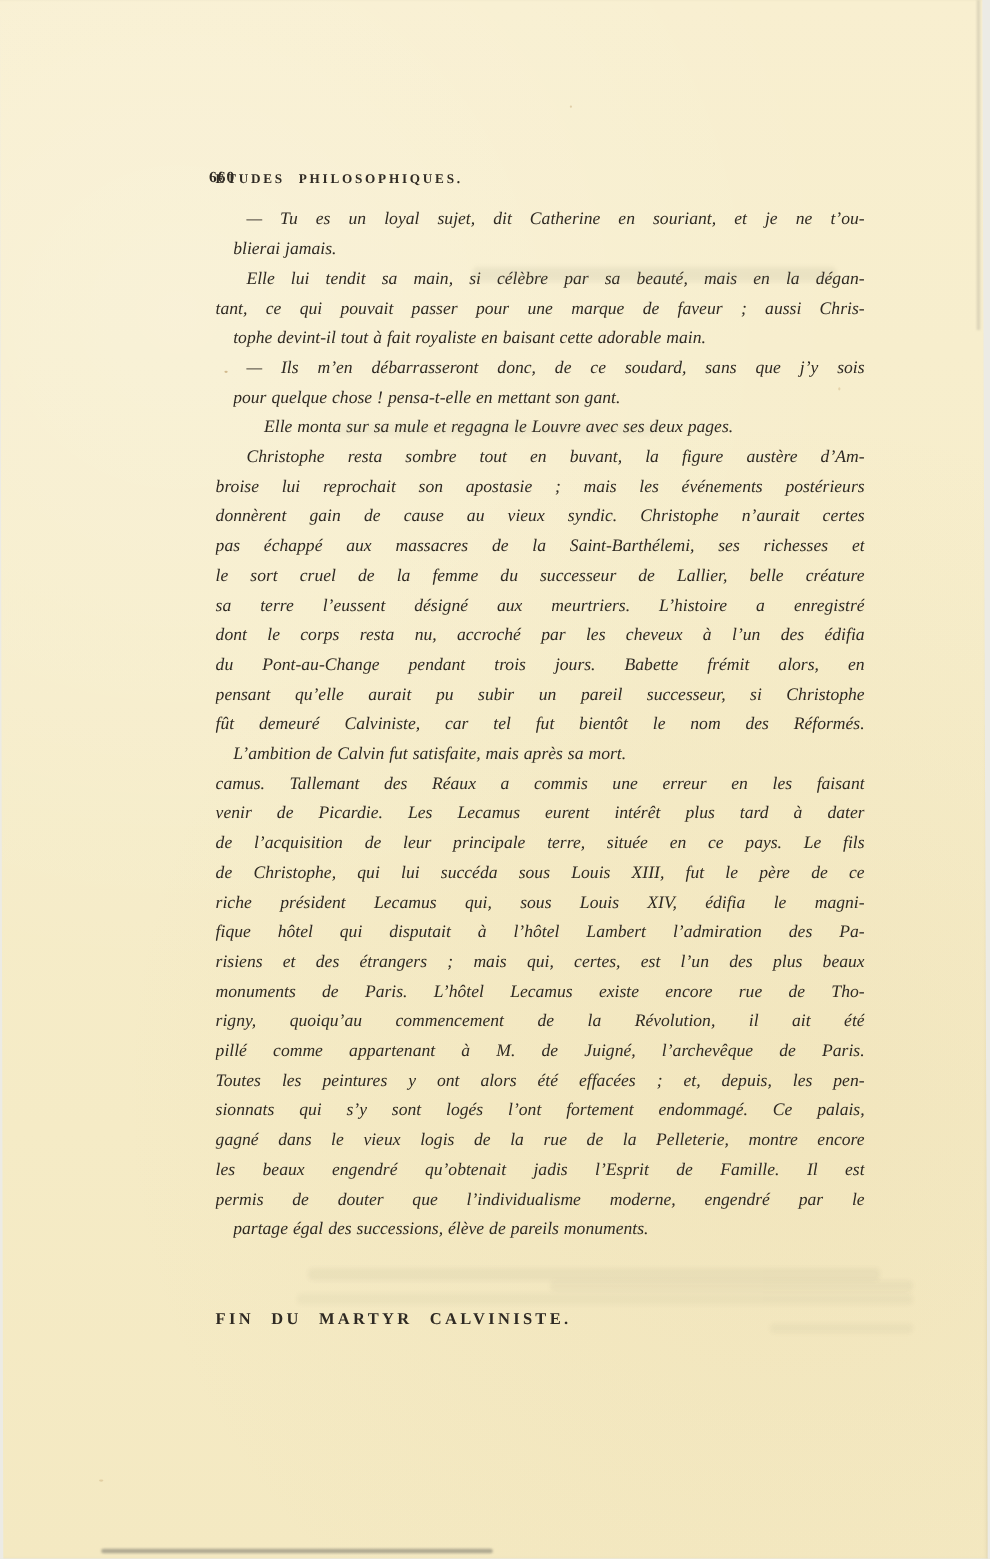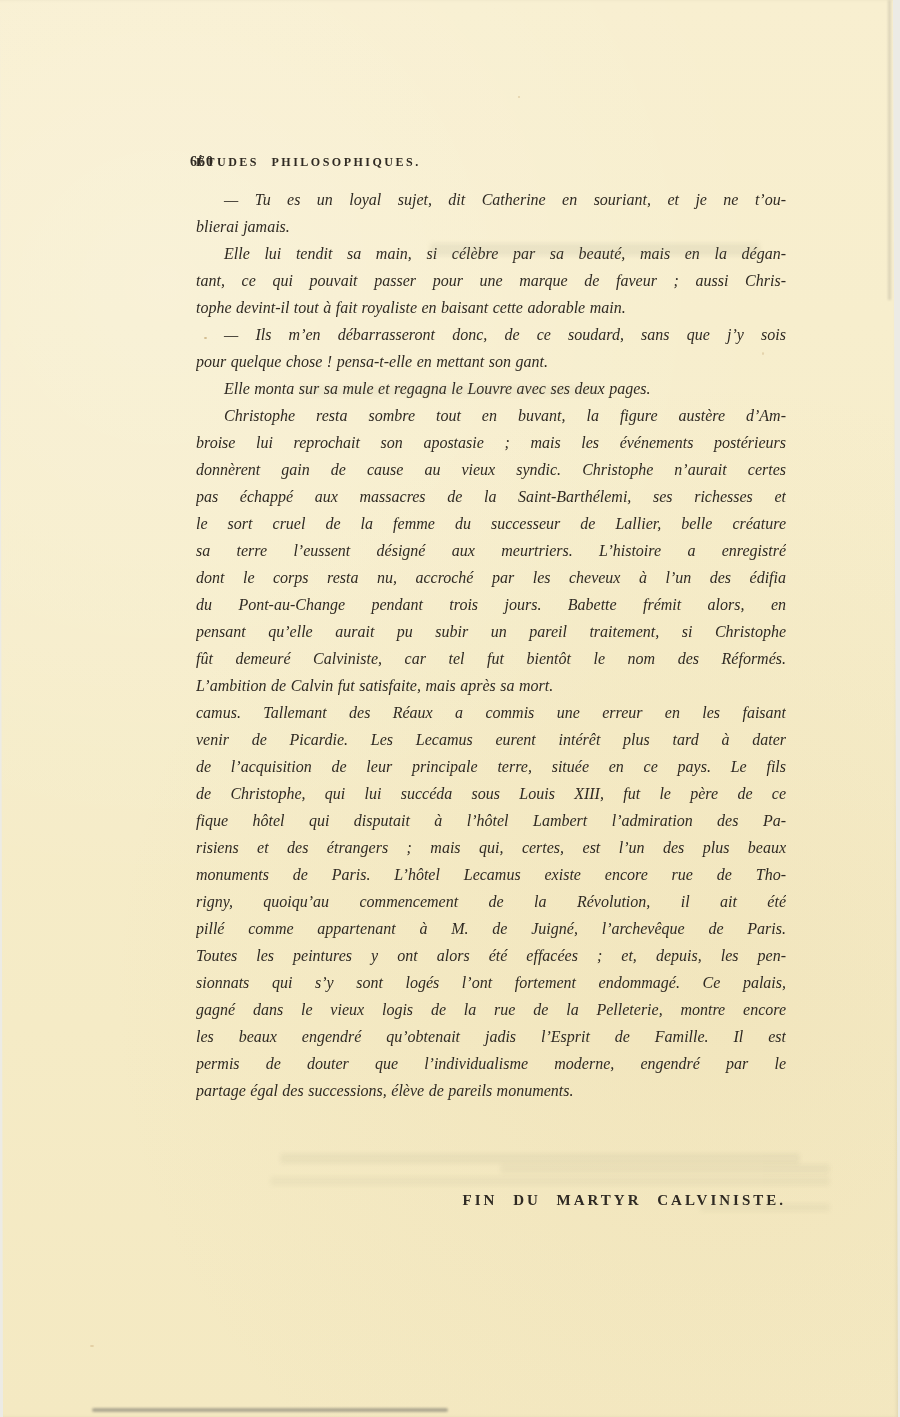--- a/index.html
+++ b/index.html
@@ -32,25 +32,25 @@
   .body-text{
     position:absolute;left:196px;top:186px;width:590px;
     font-size:16px;line-height:27px;color:var(--ink,#2f2a23);
     word-spacing:0.5px;
     font-style:italic;
   }
   .line{
     height:27px;overflow:hidden;
     text-align:justify;text-align-last:justify;
   }
-  .line.endpar{text-align-last:left;}
+  .line.endpar{text-align-last:left;margin-left:16px;}
   .line.indent{text-indent:28px;}
   .footer{
     position:absolute;left:196px;top:1192px;width:590px;
-    text-align:right;font-size:15px;font-weight:bold;
+    text-align:left;font-size:15px;font-weight:bold;
     letter-spacing:3px;word-spacing:9px;color:var(--ink,#2f2a23);
   }
   .smudge{
     position:absolute;background:rgba(125,125,95,0.10);
     filter:blur(2px);border-radius:4px;pointer-events:none;
   }
   .edge-smudge{
     position:absolute;left:92px;top:1408px;width:356px;height:4px;
     background:rgba(95,95,88,0.45);filter:blur(1.2px);border-radius:2px;
   }
@@ -82,27 +82,28 @@
       <div class="line endpar">pour quelque chose ! pensa-t-elle en mettant son gant.</div>
       <div class="line indent endpar">Elle monta sur sa mule et regagna le Louvre avec ses deux pages.</div>
       <div class="line indent">Christophe resta sombre tout en buvant, la figure austère d’Am-</div>
       <div class="line">broise lui reprochait son apostasie ; mais les événements postérieurs</div>
       <div class="line">donnèrent gain de cause au vieux syndic. Christophe n’aurait certes</div>
       <div class="line">pas échappé aux massacres de la Saint-Barthélemi, ses richesses et</div>
       <div class="line">le sort cruel de la femme du successeur de Lallier, belle créature</div>
       <div class="line">sa terre l’eussent désigné aux meurtriers. L’histoire a enregistré</div>
       <div class="line">dont le corps resta nu, accroché par les cheveux à l’un des édifia</div>
       <div class="line">du Pont-au-Change pendant trois jours. Babette frémit alors, en</div>
-      <div class="line">pensant qu’elle aurait pu subir un pareil traitement, si Christophe</div>
+      <div class="line">pensant qu’elle aurait pu subir un pareil successeur, si Christophe</div>
       <div class="line">fût demeuré Calviniste, car tel fut bientôt le nom des Réformés.</div>
       <div class="line endpar">L’ambition de Calvin fut satisfaite, mais après sa mort.</div>
       <div class="line">camus. Tallemant des Réaux a commis une erreur en les faisant</div>
       <div class="line">venir de Picardie. Les Lecamus eurent intérêt plus tard à dater</div>
       <div class="line">de l’acquisition de leur principale terre, située en ce pays. Le fils</div>
       <div class="line">de Christophe, qui lui succéda sous Louis XIII, fut le père de ce</div>
+      <div class="line">riche président Lecamus qui, sous Louis XIV, édifia le magni-</div>
       <div class="line">fique hôtel qui disputait à l’hôtel Lambert l’admiration des Pa-</div>
       <div class="line">risiens et des étrangers ; mais qui, certes, est l’un des plus beaux</div>
       <div class="line">monuments de Paris. L’hôtel Lecamus existe encore rue de Tho-</div>
       <div class="line">rigny, quoiqu’au commencement de la Révolution, il ait été</div>
       <div class="line">pillé comme appartenant à M. de Juigné, l’archevêque de Paris.</div>
       <div class="line">Toutes les peintures y ont alors été effacées ; et, depuis, les pen-</div>
       <div class="line">sionnats qui s’y sont logés l’ont fortement endommagé. Ce palais,</div>
       <div class="line">gagné dans le vieux logis de la rue de la Pelleterie, montre encore</div>
       <div class="line">les beaux engendré qu’obtenait jadis l’Esprit de Famille. Il est</div>
       <div class="line">permis de douter que l’individualisme moderne, engendré par le</div>

